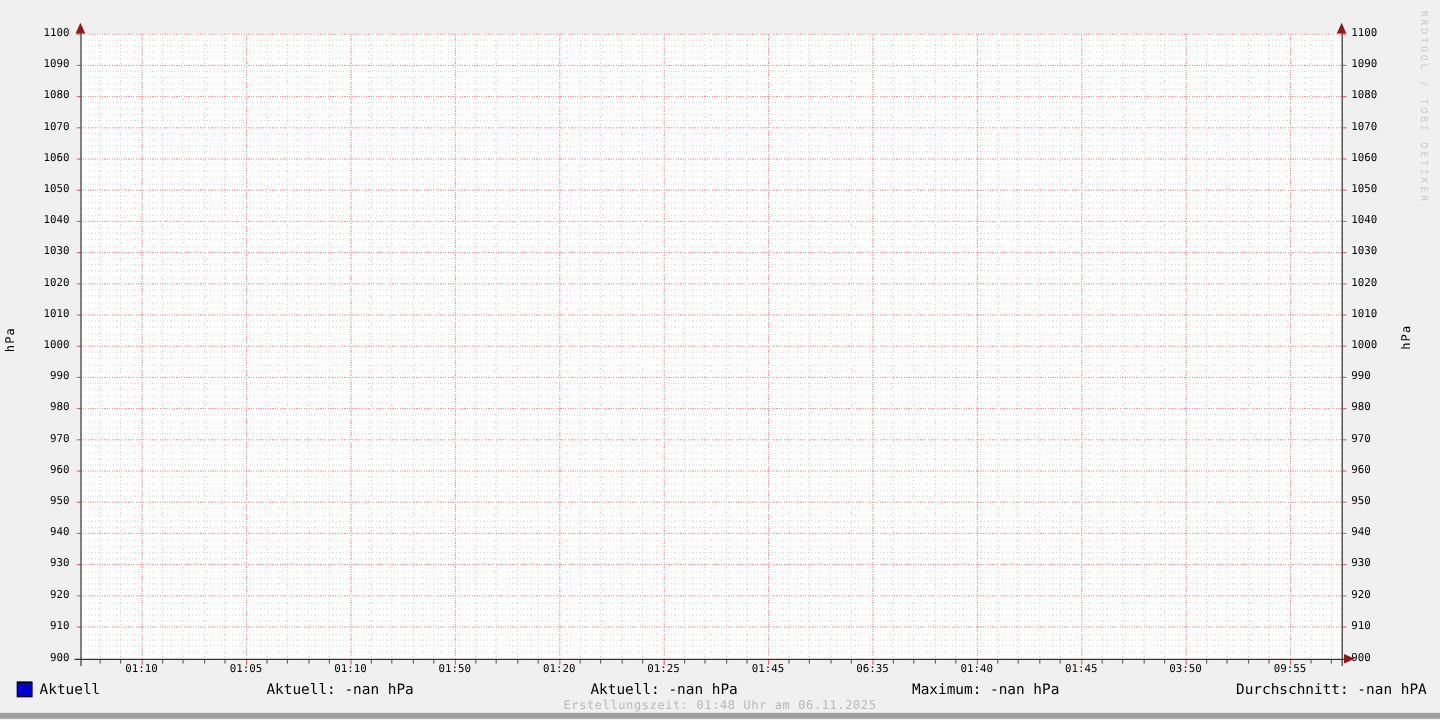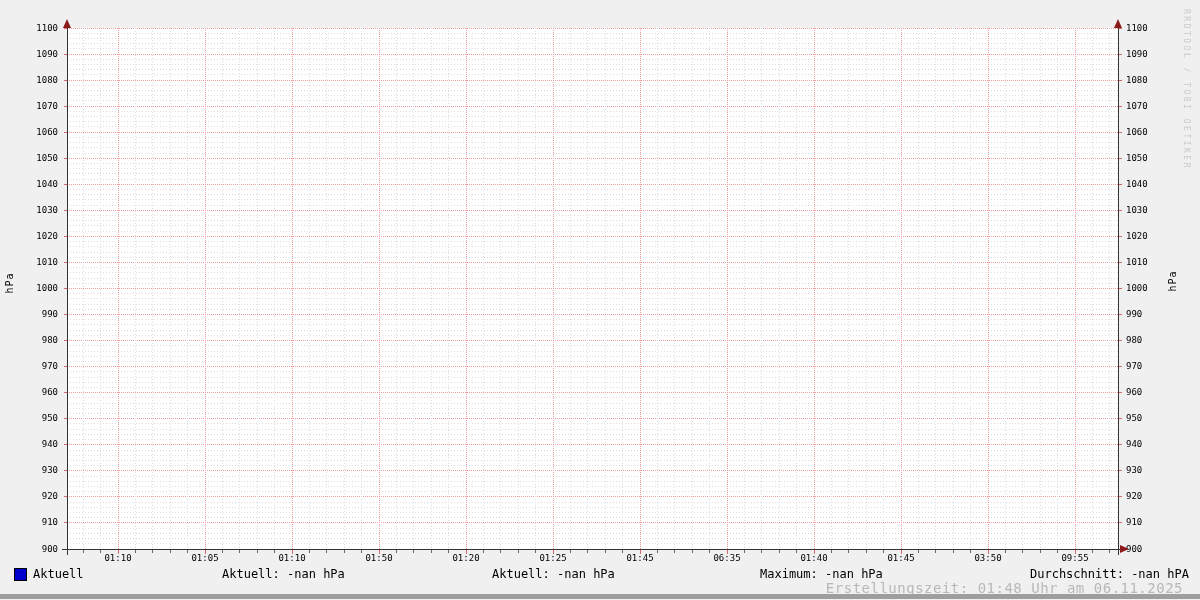--- a/index.html
+++ b/index.html
@@ -23,21 +23,21 @@
   .arrow-right{position:absolute;width:0;height:0;
     border-top:4px solid transparent;border-bottom:4px solid transparent;border-left:9px solid #8b1a1a;}
   .legend-row{position:absolute;left:0;top:566px;width:1200px;height:18px;font-size:12px;line-height:14px;}
   .legend-swatch{position:absolute;left:14px;top:2px;width:11px;height:11px;border:1px solid #000;}
   .legend-label{position:absolute;left:33px;top:1px;}
   .stat{position:absolute;top:1px;white-space:nowrap;}
   .stat.aktuell{left:222px;}
   .stat.minimum{left:492px;}
   .stat.maximum{left:760px;}
   .stat.durchschnitt{left:1030px;}
-  .footer{position:absolute;left:0;right:17px;top:584px;text-align:right;font-size:14px;line-height:9px;color:#b8b8b8;letter-spacing:0.5px;}
+  .footer{position:absolute;left:0;right:0;top:584px;text-align:center;font-size:10px;line-height:9px;color:#b8b8b8;letter-spacing:0.5px;}
   .watermark{position:absolute;left:1192px;top:9px;width:220px;font-size:8px;line-height:11px;
     letter-spacing:2.5px;color:#c9c9c9;transform:rotate(90deg);transform-origin:0 0;white-space:nowrap;}
   .bottom-strip{position:absolute;left:0;top:594px;width:1200px;height:5px;background:#9e9e9e;}
 </style>
 </head>
 <body>
 
 <div class="graph">
   <div class="plot-bg"></div>
 

